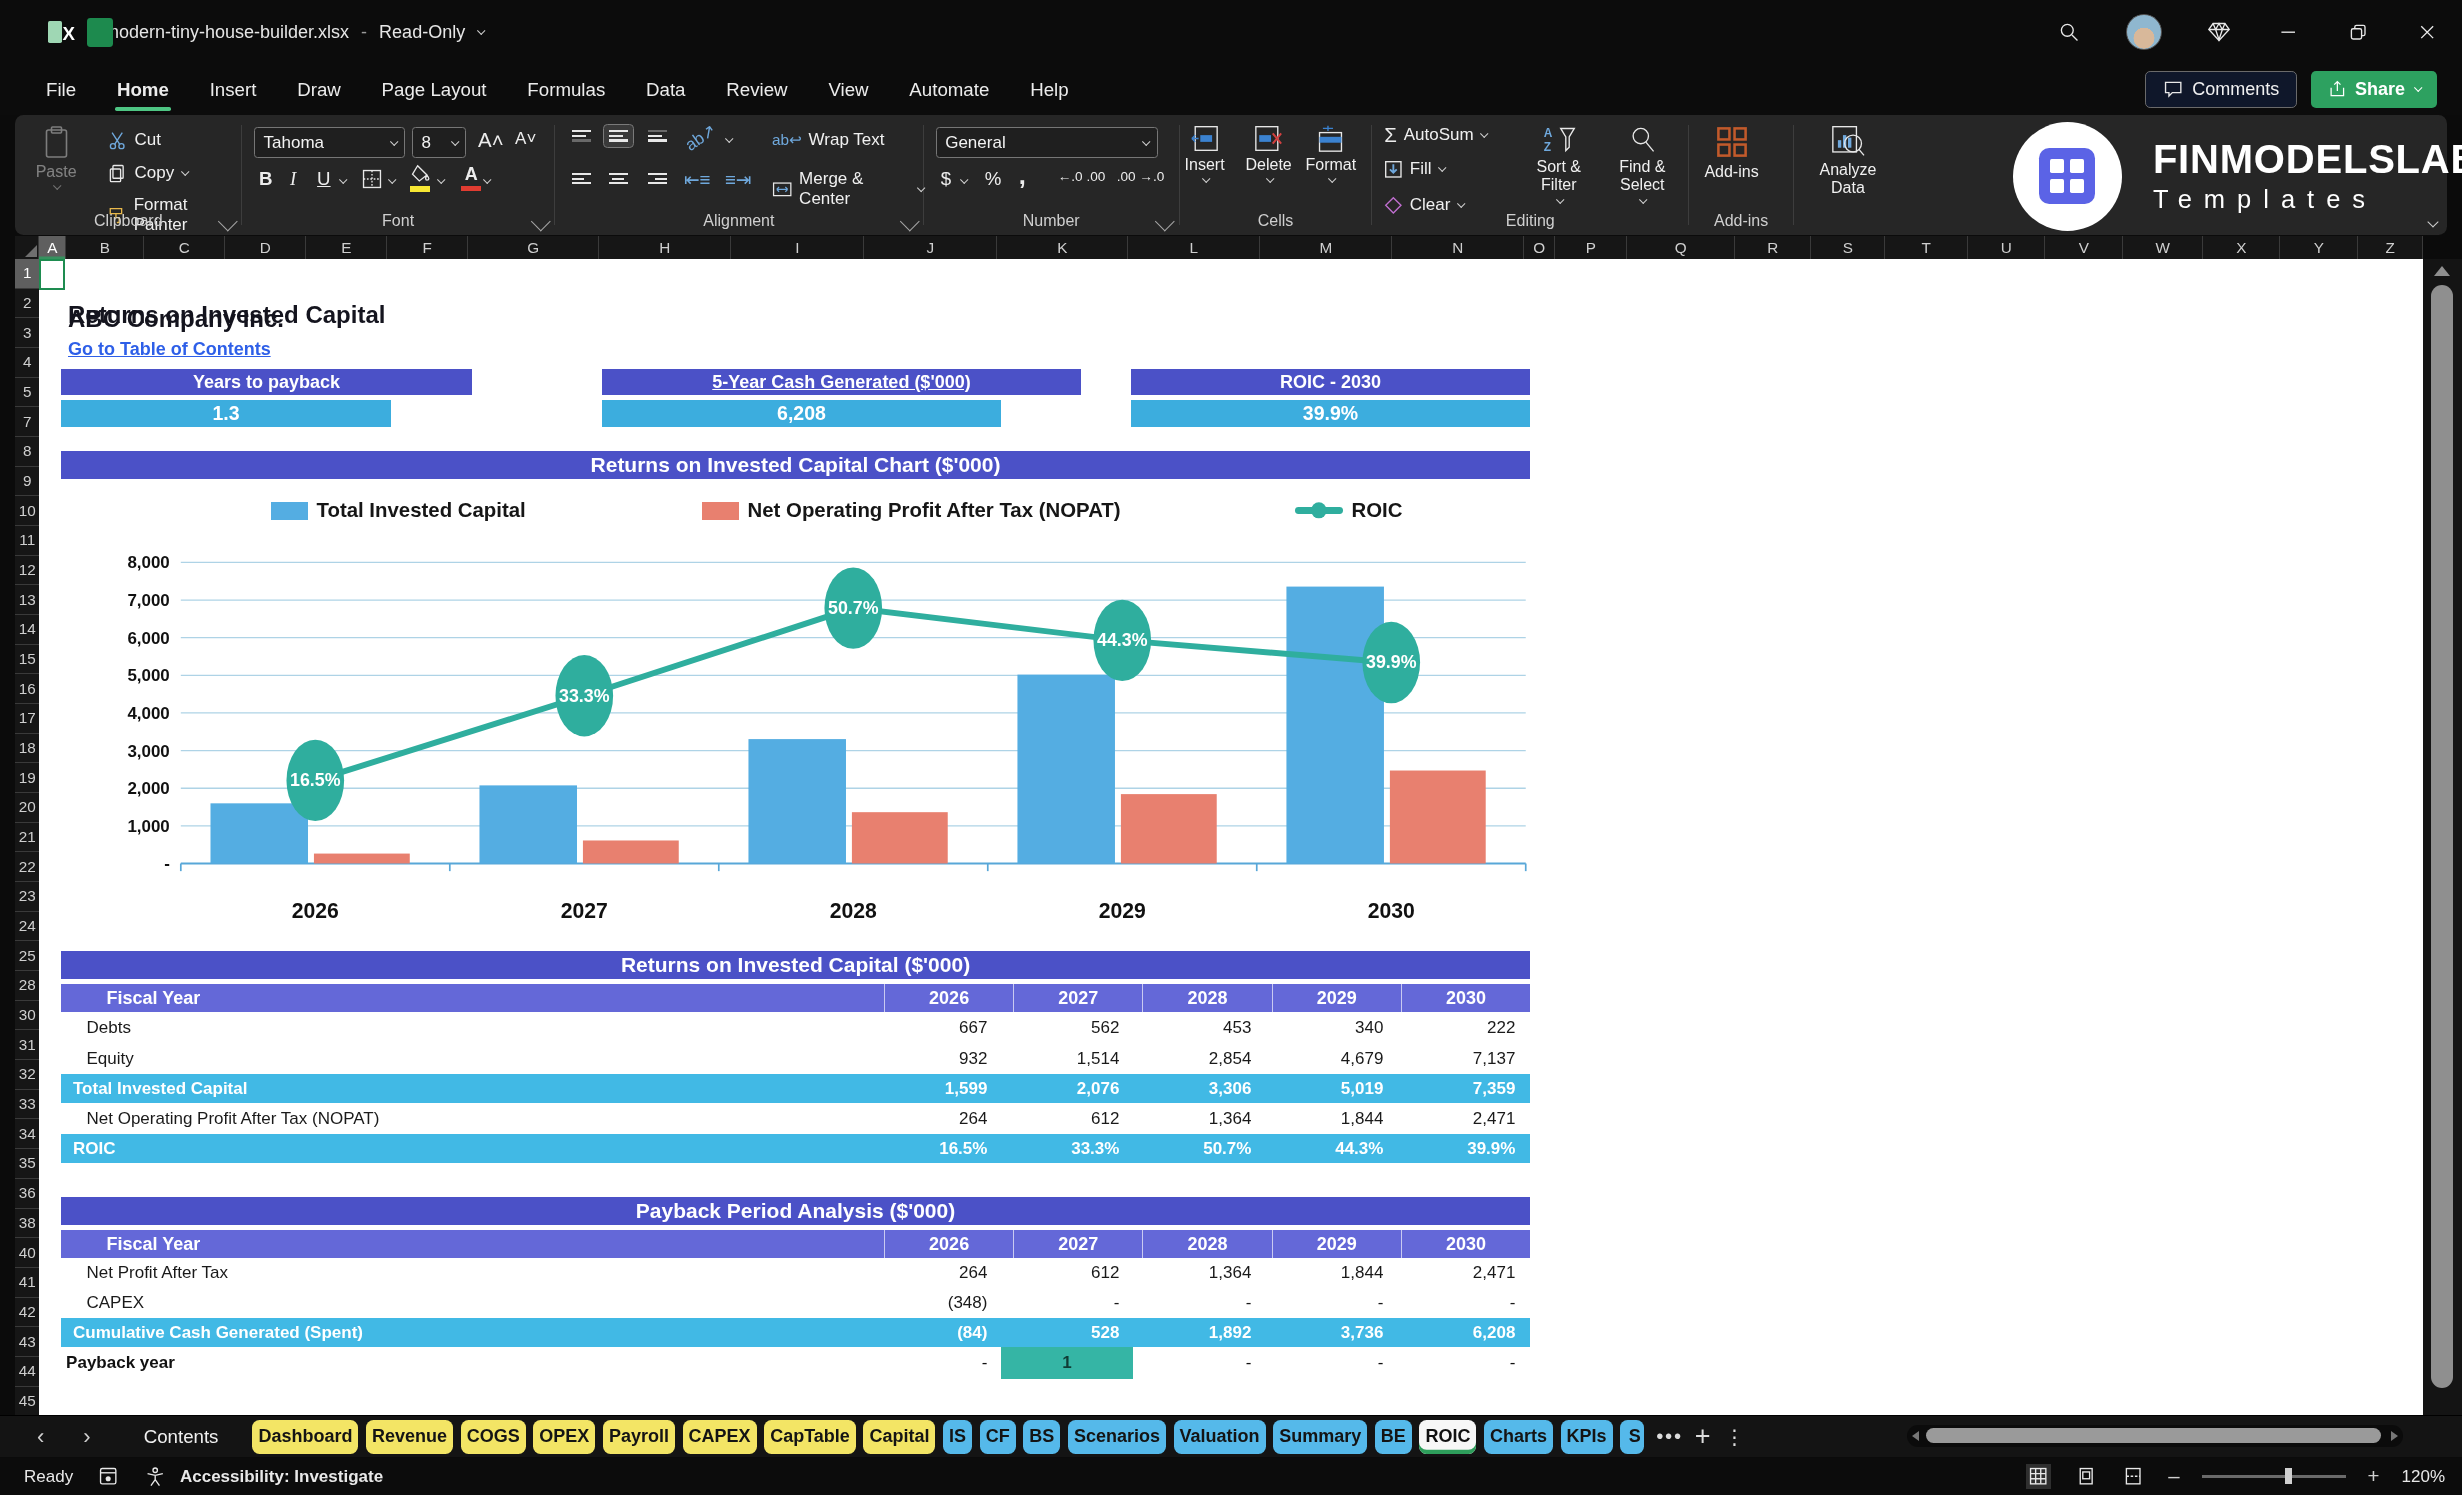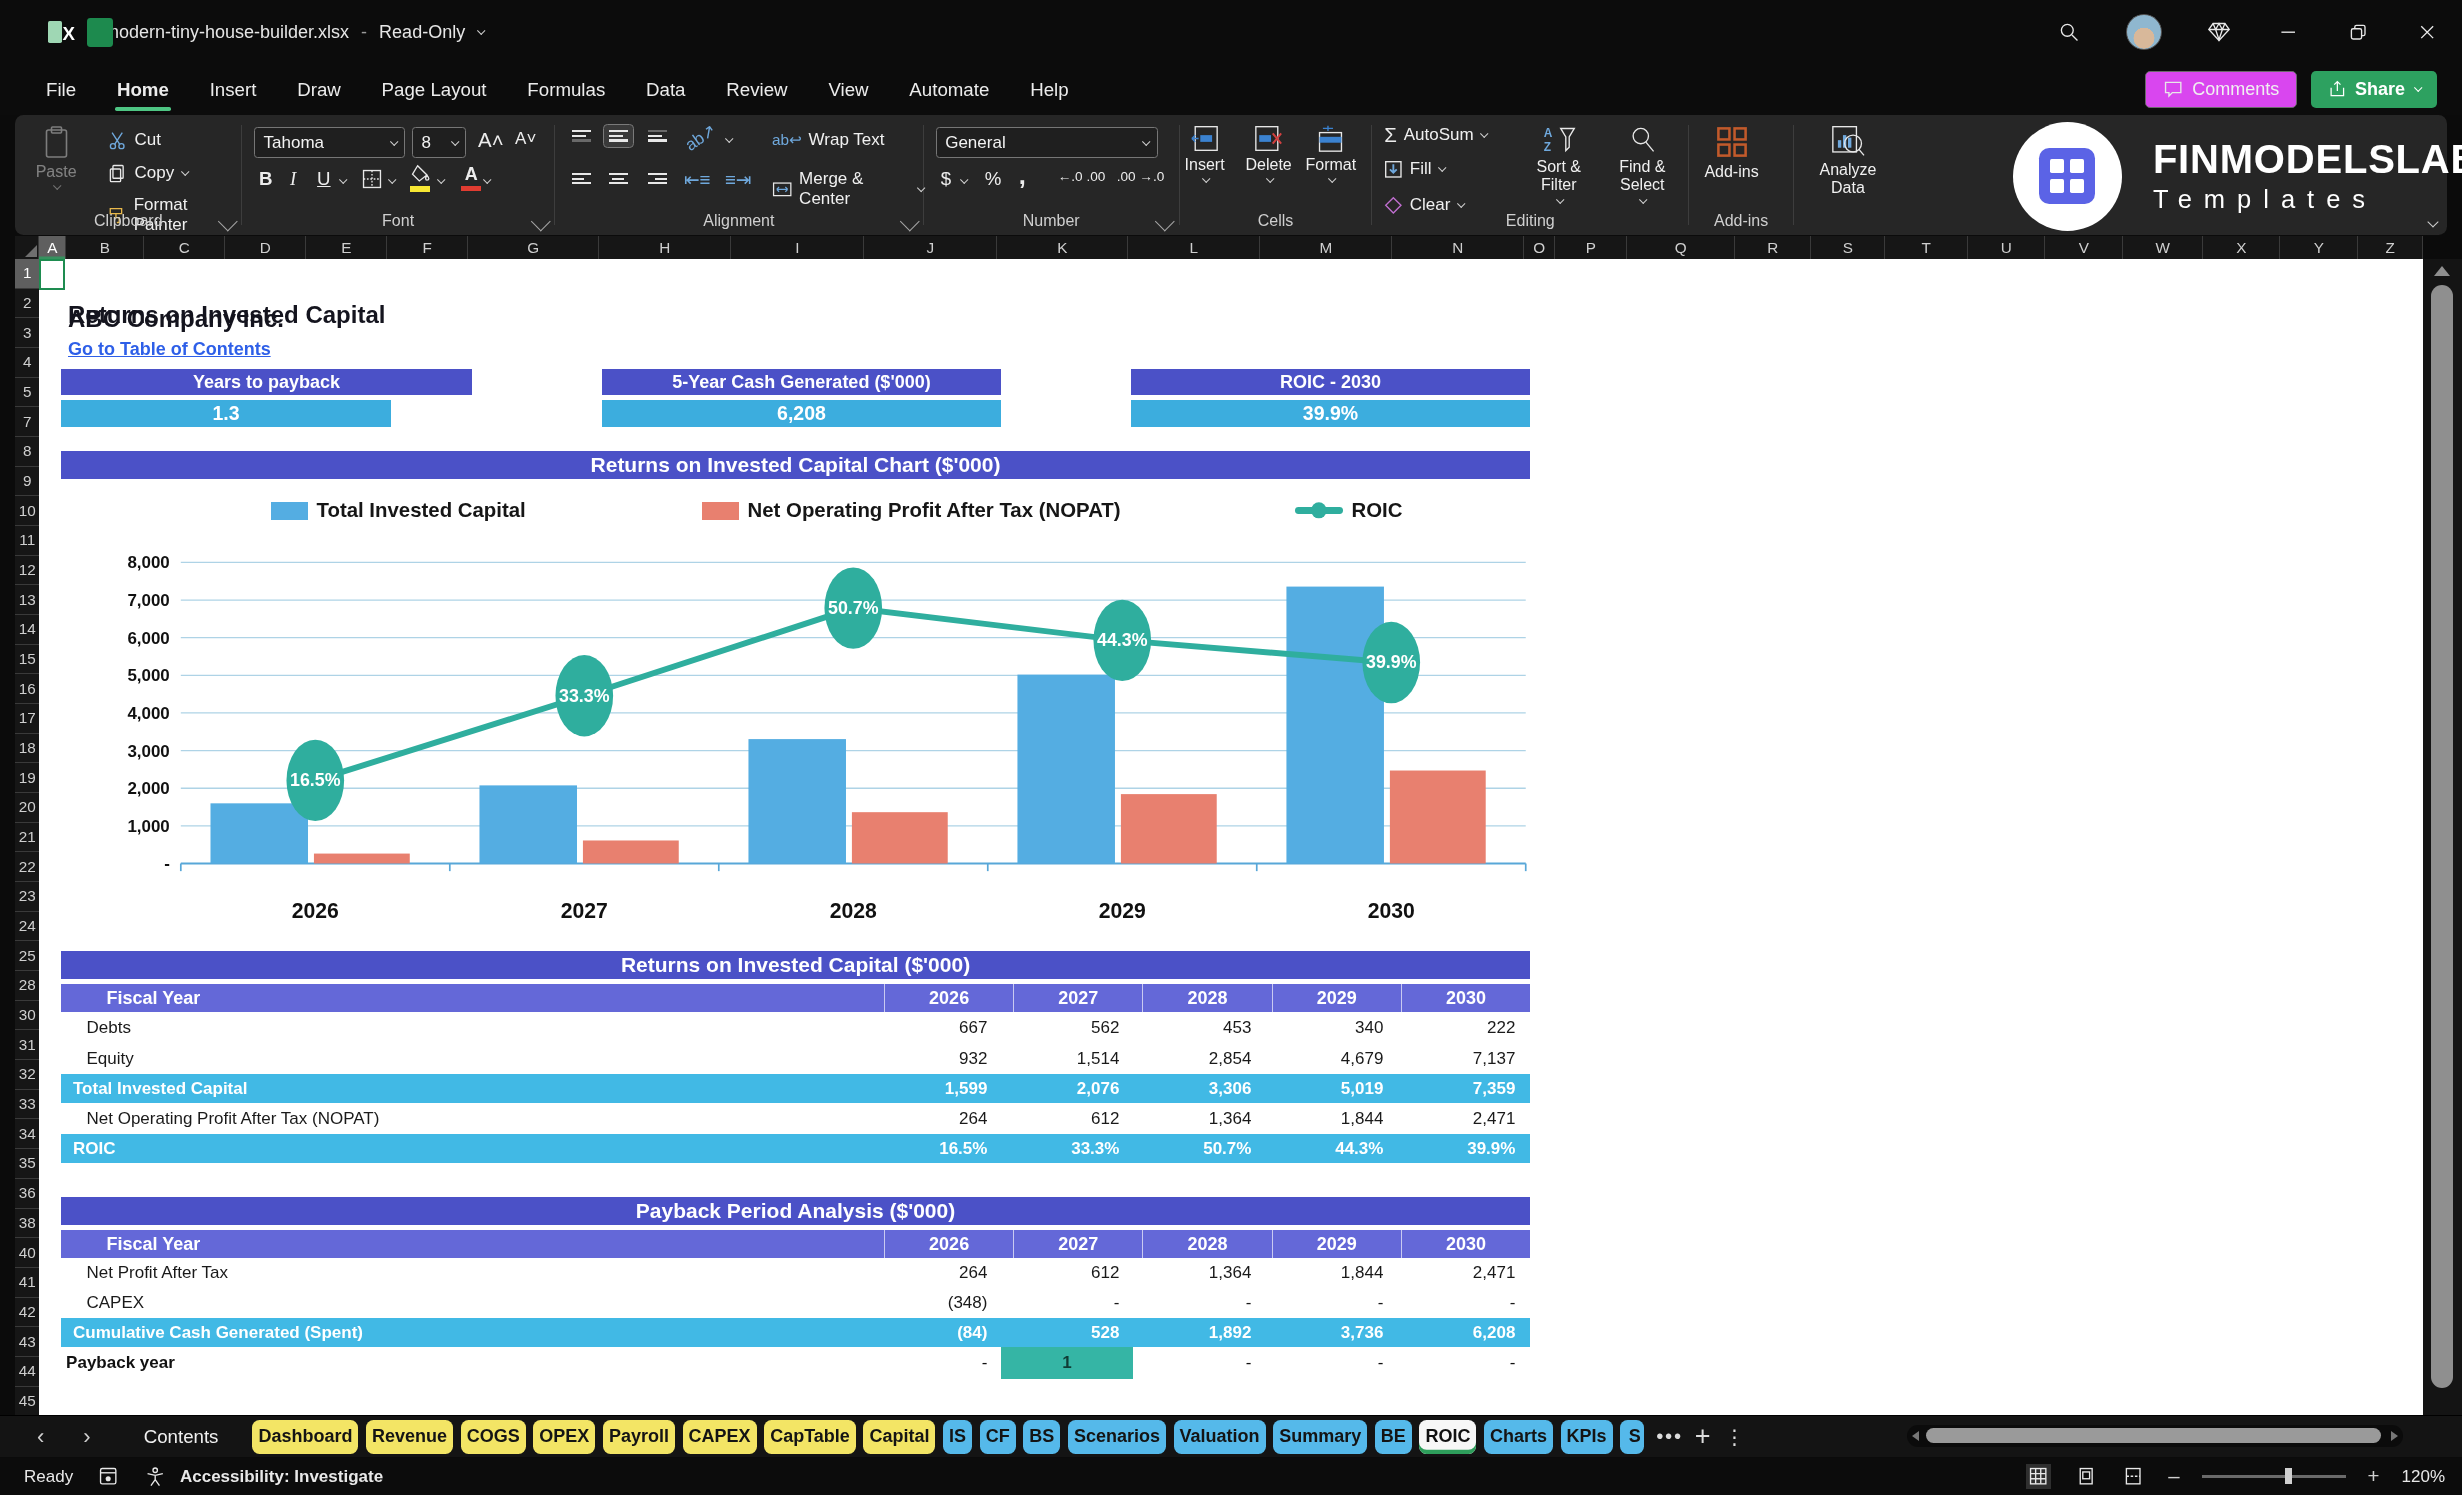--- a/index.html
+++ b/index.html
@@ -23,21 +23,21 @@
   .chev.sm { width:6px; height:6px; }
 
   
   .menurow { position:absolute; left:0; top:64px; width:2462px; height:51px; background:#0c0c0c; display:flex; align-items:center; }
   .menu-tabs { display:flex; align-items:center; margin-left:29px; gap:6.8px; }
   .menu-tab { color:#ececec; font-size:18.7px; padding:8.5px 17px; position:relative; cursor:default; }
   .menu-tab.active { font-weight:bold; }
   .menu-tab.active::after { content:""; position:absolute; left:15.3px; right:15.3px; bottom:-1.7px; height:3.4px; background:#4ec583; border-radius:1.7px; }
   .menu-right { position:absolute; right:25.5px; top:6.8px; display:flex; gap:13.6px; }
   .pill { height:37px; display:flex; align-items:center; gap:8.5px; padding:0 17px; border-radius:5.1px; font-size:18px; }
-  .pill.comments { background:#d946ef; border:0.8px solid #6a6a6a; color:#f0f0f0;margin-left:16px; }
+  .pill.comments { background:#0f172a; border:0.8px solid #6a6a6a; color:#f0f0f0;margin-left:16px; }
   .pill.share { background:#2da160; color:#fff; font-weight:bold; }
 
   
   .ribbon { position:absolute; left:15.3px; top:115px; width:2432px; height:120px; background:#262626; border-radius:8.5px; display:flex; }
   .rgroup { position:relative; height:120px; flex:none; }
   .rgroup .glabel { position:absolute; bottom:5.1px; left:0; right:0; text-align:center; color:#cfcfcf; font-size:16px; }
   .launcher { position:absolute; bottom:6.8px; right:6.8px; width:13.6px; height:13.6px; border-left:1.7px solid #bdbdbd; border-top:1.7px solid #bdbdbd; transform:rotate(225deg); opacity:.85; }
   .vsep { width:0.8px; background:#3d3d3d; margin:10.2px 0; }
   .ritem { display:flex; align-items:center; gap:6.8px; color:#f0f0f0; font-size:17px; }
   .bigbtn { display:flex; flex-direction:column; align-items:center; justify-content:flex-start; gap:3.4px; color:#f0f0f0; font-size:16px; padding-top:10.2px; }
@@ -560,21 +560,21 @@
   <div class="sheet">
     <div class="selcell"></div>
 
     <div class="sh-title">Returns on Invested Capital</div>
     <div class="sh-company">ABC Company Inc.</div>
     <div class="sh-link">Go to Table of Contents</div>
 
     <div id="kpiWrap">
         <div class="kpi-h" style="left: 22px; top: 110px; width: 411px; background: rgb(75, 81, 199);">Years to payback</div>
         <div class="kpi-v" style="left: 22px; top: 141px; width: 330px; background: rgb(60, 173, 222);">1.3</div>
-        <div class="kpi-h" style="left: 563px; top: 110px; width: 399px; background: rgb(75, 81, 199);">5-Year Cash Generated ($'000)</div>
+        <div class="kpi-h" style="left: 563px; top: 110px; width: 479px; background: rgb(75, 81, 199); text-decoration: underline;">5-Year Cash Generated ($'000)</div>
         <div class="kpi-v" style="left: 563px; top: 141px; width: 399px; background: rgb(60, 173, 222);">6,208</div>
         <div class="kpi-h" style="left: 1092px; top: 110px; width: 399px; background: rgb(75, 81, 199);">ROIC - 2030</div>
         <div class="kpi-v" style="left: 1092px; top: 141px; width: 399px; background: rgb(60, 173, 222);">39.9%</div>
       </div>
 
     <div class="banner" style="top: 192px; background: rgb(75, 81, 199);">Returns on Invested Capital Chart ($'000)</div>
     <div class="legend" id="legendWrap">
         <div class="leg-item" style="left: 210px;">
           <span class="leg-sw" style="background: rgb(84, 173, 226);"></span>
           <span>Total Invested Capital</span>

